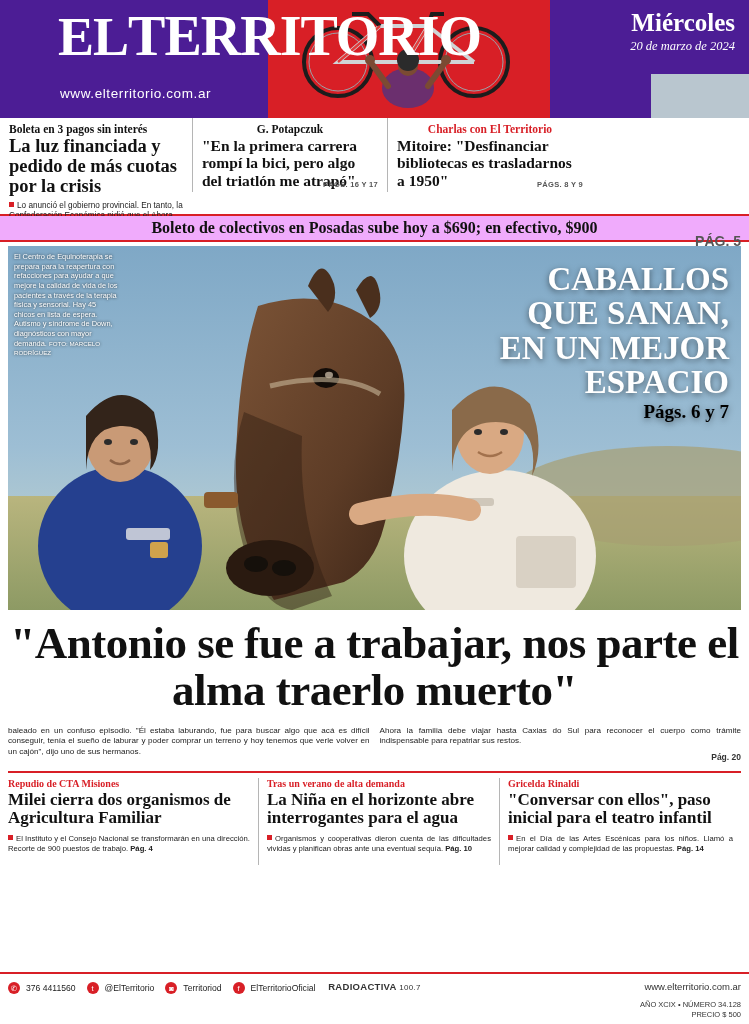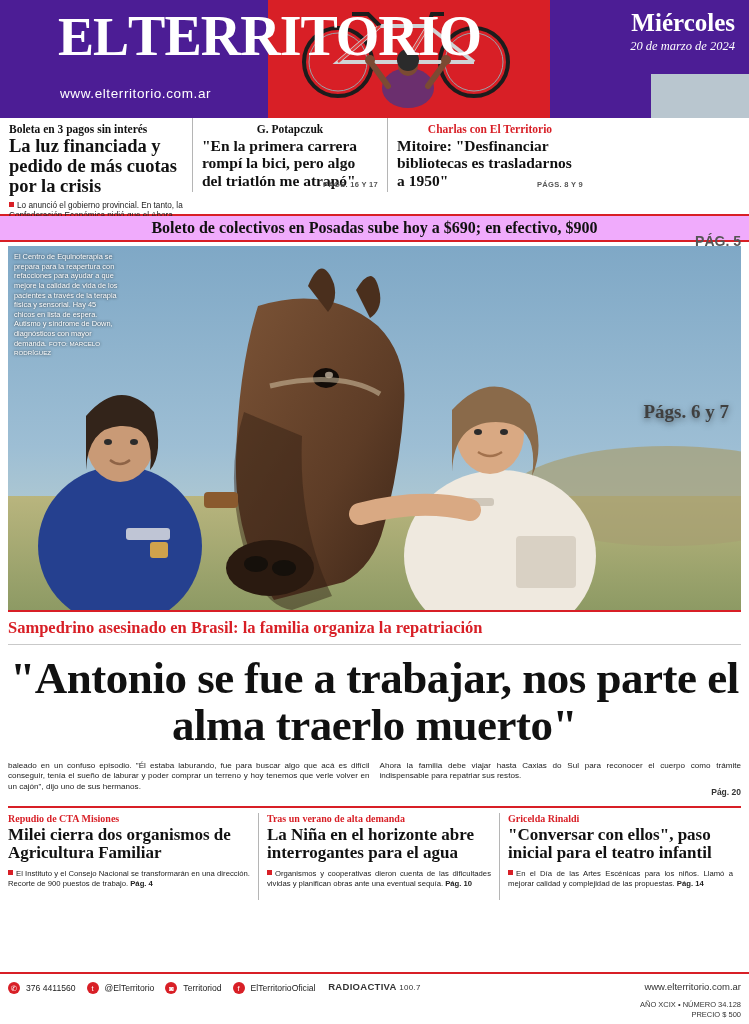--- a/index.html
+++ b/index.html
@@ -187,21 +187,21 @@
     color: #fff;
     font-family: "Liberation Serif", serif;
     font-weight: bold;
     font-size: 33px;
     line-height: 1.04;
     text-shadow: 0 2px 6px rgba(0,0,0,.5);
   }
   .lead-pags {
     position: absolute;
     right: 12px; top: 155px;
-    color: #404040;
+    color: #000000;
     font-family: "Liberation Serif", serif;
     font-weight: bold;
     font-size: 19px;
     text-shadow: 0 2px 6px rgba(0,0,0,.5);
   }
 
   
   .mainstory { margin: 0 8px; position: relative; }
   .main-kicker {
     border-top: 2px solid #d81f26;
@@ -491,25 +491,25 @@
       <path d="M352 268 q60 -16 110 -4" stroke="#d9a983" stroke-width="22" fill="none" stroke-linecap="round"></path>
       <rect x="196" y="246" width="34" height="16" rx="4" fill="#8a5a2e"></rect>
       <rect x="142" y="296" width="18" height="16" rx="3" fill="#cfa24c"></rect>
     </svg>
 
     <div class="lead-caption">
       <span>El Centro de Equinoterapia se prepara para la reapertura con refacciones para ayudar a que mejore la calidad de vida de los pacientes a través de la terapia física y sensorial. Hay 45 chicos en lista de espera. Autismo y síndrome de Down, diagnósticos con mayor demanda.</span>
       <span class="credit">FOTO: MARCELO RODRÍGUEZ</span>
     </div>
 
+    <div class="lead-title">CABALLOS QUE SANAN, EN UN MEJOR ESPACIO</div>
     <div class="lead-pags">Págs. 6 y 7</div>
   </div>
 
   <div class="mainstory">
-    <div class="main-kicker">Sampedrino asesinado en Brasil: la familia organiza la repatriación</div>
     <div class="main-head">"Antonio se fue a trabajar, nos parte el alma traerlo muerto"</div>
     <div class="main-cols">
       <div class="main-col">baleado en un confuso episodio. "Él estaba laburando, fue para buscar algo que acá es difícil conseguir, tenía el sueño de laburar y poder comprar un terreno y hoy tenemos que verle volver en un cajón", dijo uno de sus hermanos.</div>
       <div class="main-col">
         <span>Ahora la familia debe viajar hasta Caxias do Sul para reconocer el cuerpo como trámite indispensable para repatriar sus restos.</span>
         <div class="main-col-pag">Pág. 20</div>
       </div>
     </div>
   </div>
 

